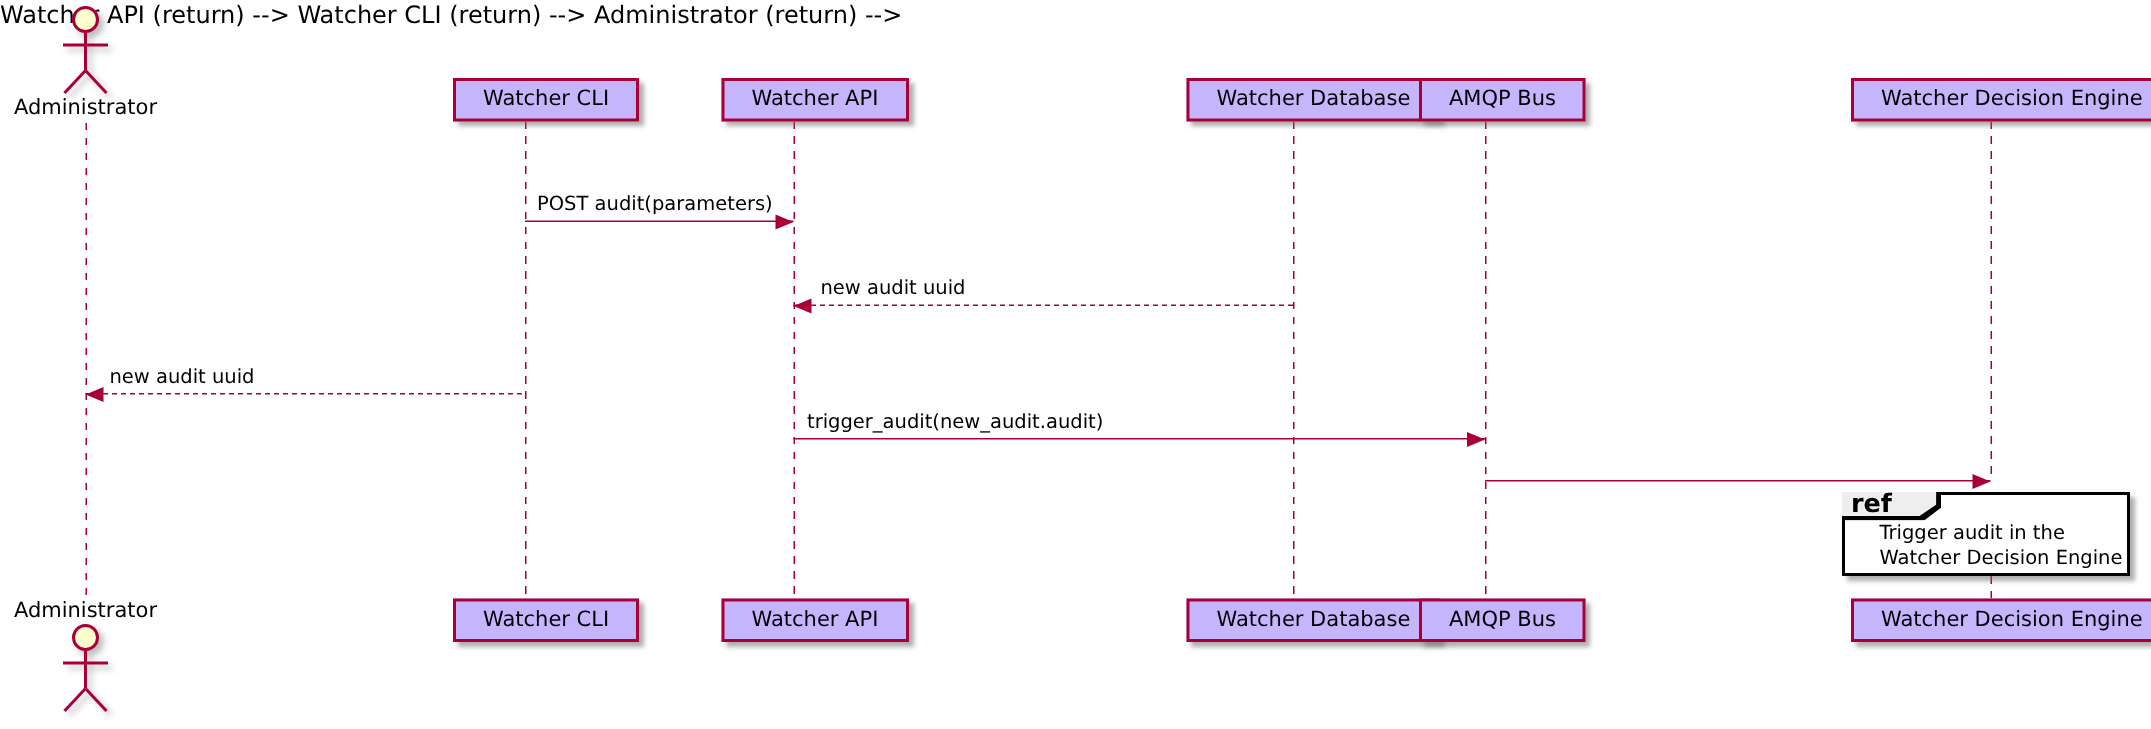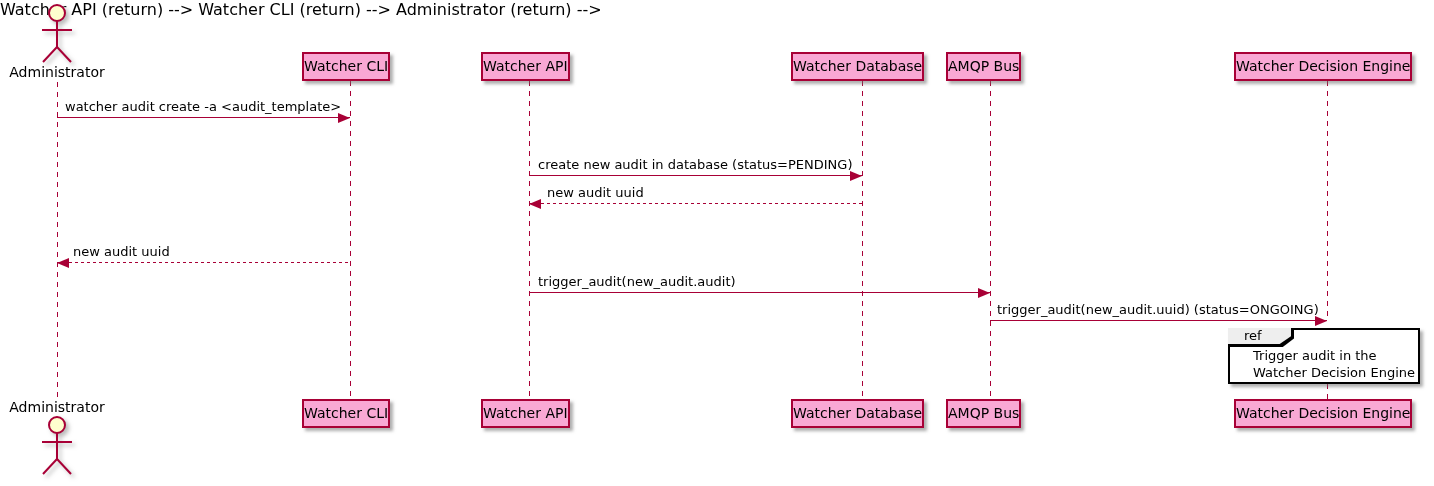--- a/index.html
+++ b/index.html
@@ -13,23 +13,23 @@
   }
   
   .lifeline{
     position:absolute;
     width:1px;
     background:repeating-linear-gradient(to bottom,#A80036 0 5px,transparent 5px 10px);
   }
   
   .pbox{
     position:absolute;
-    background:#f9a8d4;
+    background:#c4b5fd;
     border:2px solid #A80036;
-    padding:4px 0;
+    padding:4px 18px;
     font-size:14px;
     line-height:17px;
     white-space:nowrap;
     box-shadow:3px 3px 3px rgba(110,110,110,.55);
   }
   
   .actor-label{
     position:absolute;
     font-size:14px;
     white-space:nowrap;
@@ -61,22 +61,22 @@
   }
   .ref-tab-outer{
     position:absolute;left:-2px;top:-2px;width:66px;height:19px;background:#000;
     clip-path:polygon(0 0,100% 0,100% 55%,83% 100%,0 100%);
   }
   .ref-tab-inner{
     position:absolute;left:0;top:0;width:63px;height:16px;background:#EEEEEE;
     clip-path:polygon(0 0,100% 0,100% 52%,82% 100%,0 100%);
   }
   .ref-keyword{
-    position:absolute;left:16px;top:0px;
-    font-size:13px;font-weight:normal;line-height:16px;
+    position:absolute;left:6px;top:0px;
+    font-size:17px;font-weight:bold;line-height:16px;
   }
   .ref-line{
     position:absolute;left:23px;
     font-size:13px;line-height:17px;white-space:nowrap;
   }
 </style>
 </head>
 <body>
 
 <div id="canvas">
@@ -119,34 +119,29 @@
 
   
   <div class="pbox" style="left:302px;top:399px;">Watcher CLI</div>
   <div class="pbox" style="left:481px;top:399px;">Watcher API</div>
   <div class="pbox" style="left:791px;top:399px;">Watcher Database</div>
   <div class="pbox" style="left:946px;top:399px;">AMQP Bus</div>
   <div class="pbox" style="left:1234px;top:399px;">Watcher Decision Engine</div>
 
   
   
-  <div class="msg" style="left:57px;top:99px;width:293px;">
-    <div class="msg-label" style="left:8px;">watcher audit create -a &lt;audit_template&gt;</div>
+
+  
+  <div class="msg" style="left:350px;top:129px;width:179px;">
+    <div class="msg-label" style="left:8px;">POST audit(parameters)</div>
     <div class="msg-line solid"></div>
     <div class="ah right"></div>
   </div>
 
   
-
-  
-  <div class="msg" style="left:529px;top:157px;width:333px;">
-    <div class="msg-label" style="left:9px;">create new audit in database (status=PENDING)</div>
-    <div class="msg-line solid"></div>
-    <div class="ah right"></div>
-  </div>
 
    Watcher API (return) --&gt;
   <div class="msg" style="left:529px;top:185px;width:333px;">
     <div class="msg-label" style="left:18px;">new audit uuid</div>
     <div class="msg-line dashed"></div>
     <div class="ah left"></div>
   </div>
 
    Watcher CLI (return) --&gt;
 
@@ -159,21 +154,20 @@
 
   
   <div class="msg" style="left:529px;top:274px;width:461px;">
     <div class="msg-label" style="left:9px;">trigger_audit(new_audit.audit)</div>
     <div class="msg-line solid"></div>
     <div class="ah right"></div>
   </div>
 
   
   <div class="msg" style="left:990px;top:302px;width:337px;">
-    <div class="msg-label" style="left:7px;">trigger_audit(new_audit.uuid) (status=ONGOING)</div>
     <div class="msg-line solid"></div>
     <div class="ah right"></div>
   </div>
 
   
   <div class="ref-box">
     <div class="ref-tab-outer">
       <div class="ref-tab-inner"></div>
       <div class="ref-keyword">ref</div>
     </div>

